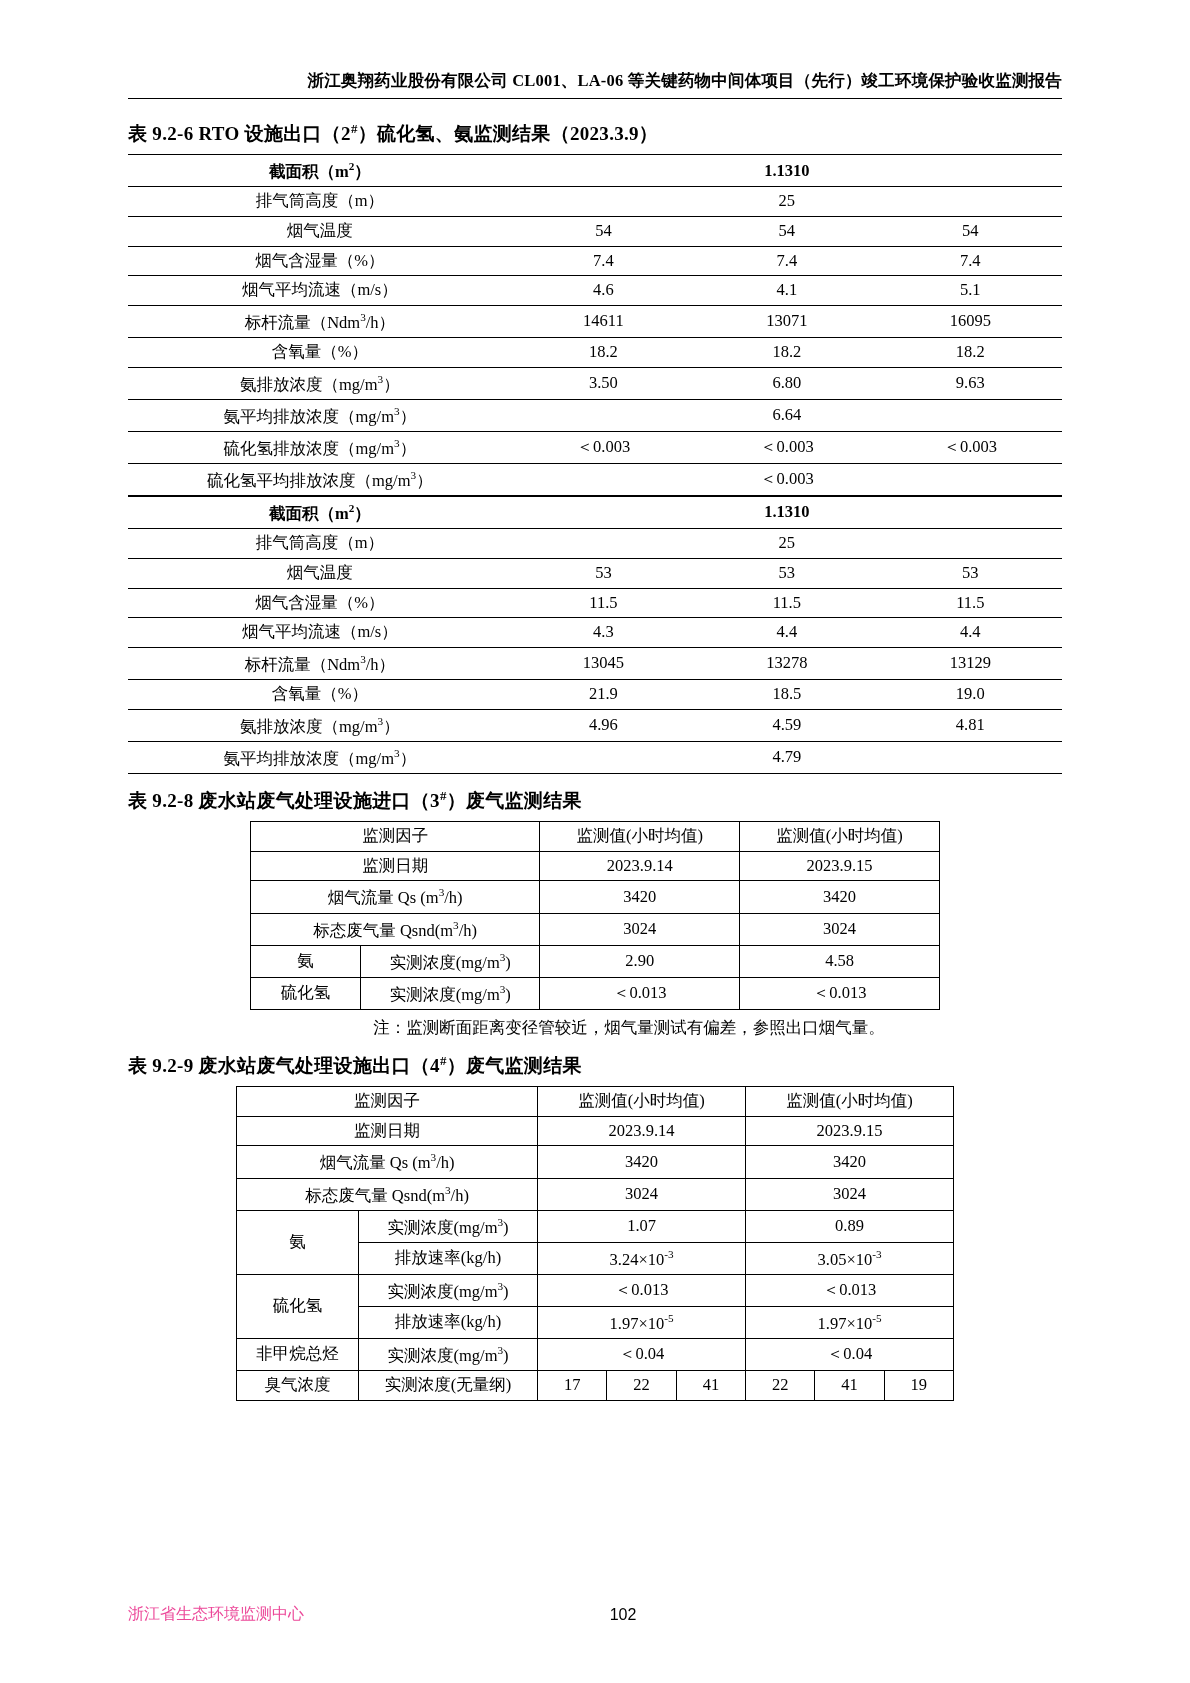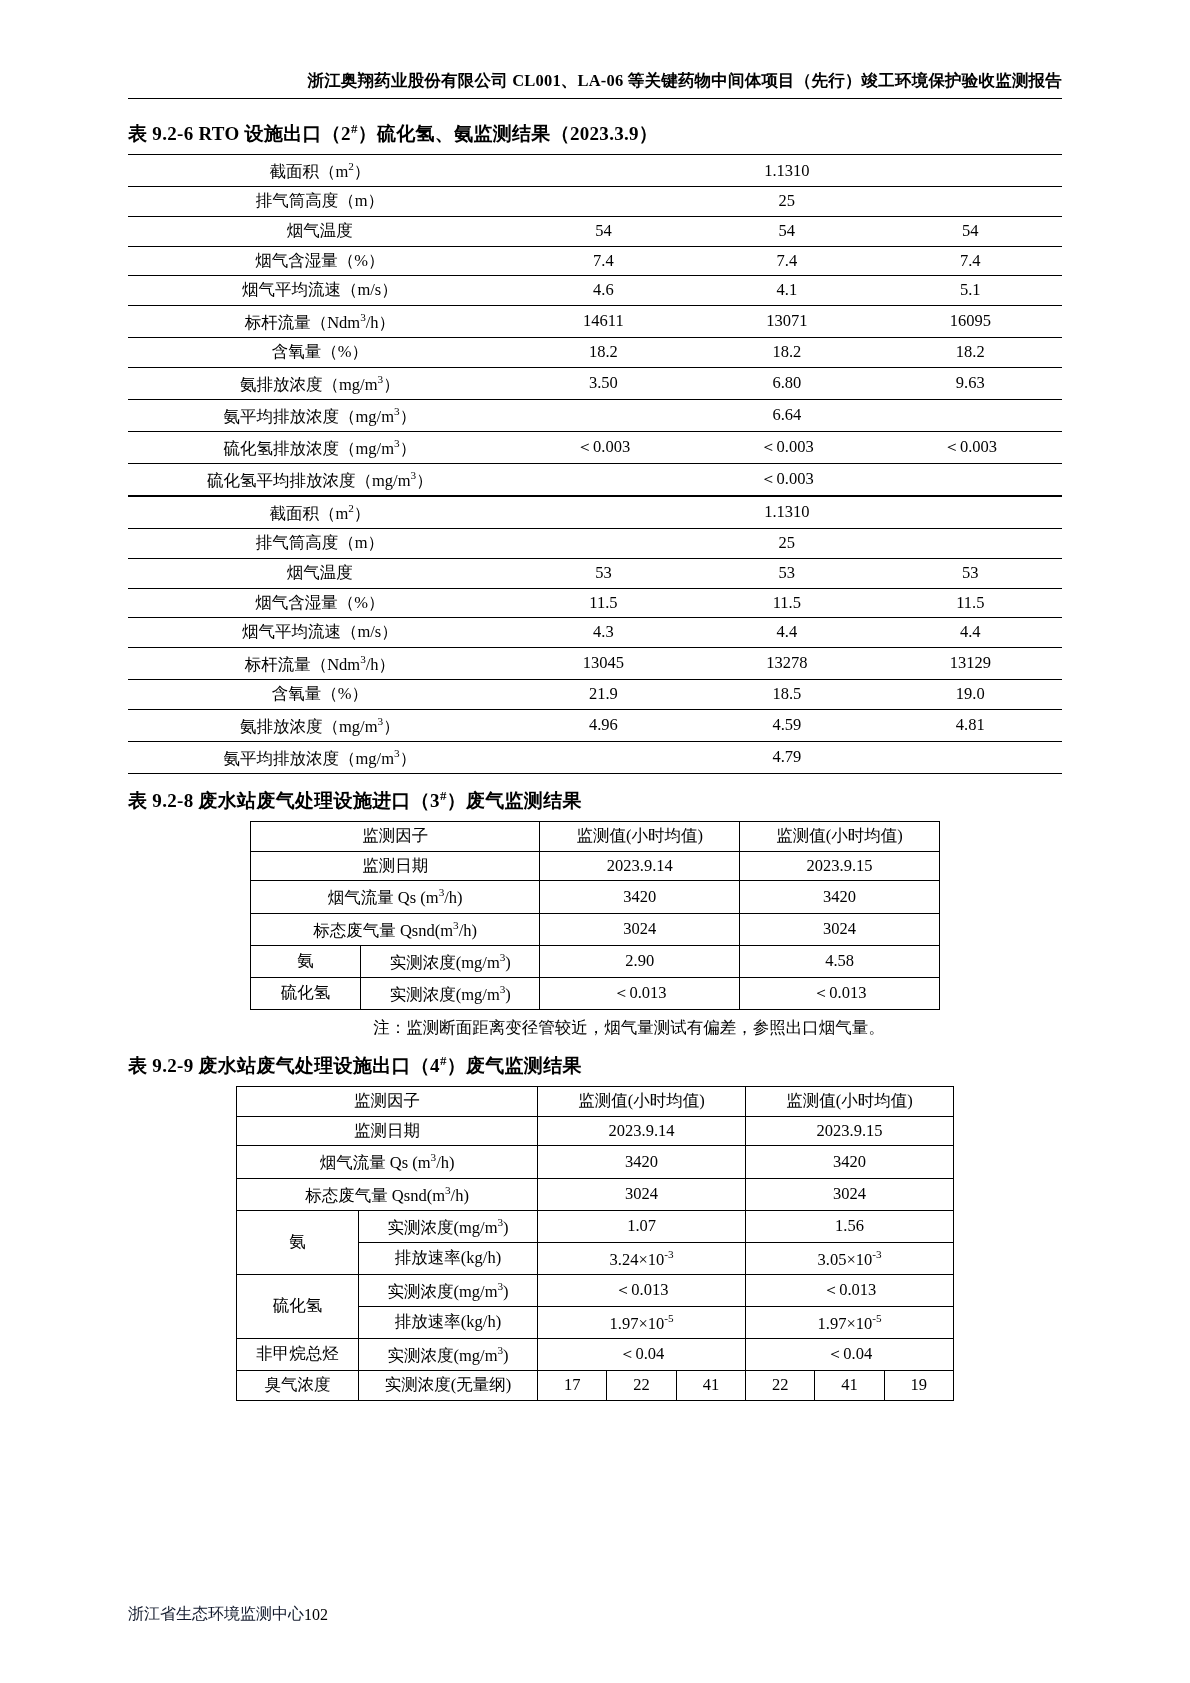--- a/index.html
+++ b/index.html
@@ -44,21 +44,21 @@
   }
   td {
     text-align: center;
     padding: 4px 2px;
     border-left: none;
     border-right: none;
     border-top: 0.9px solid #000;
     border-bottom: 0.9px solid #000;
     line-height: 1.25;
   }
-  .topline td { border-top: 1.4px solid #000; }
+  .topline td { border-top: 1.4px solid #000; font-weight: bold; }
   .botline td { border-bottom: 1.4px solid #000; }
   sup { font-size: 0.68em; vertical-align: super; }
   .note {
     font-size: 16.5px;
     margin: 7px 0 0 68px;
     text-align: center;
     font-family: Liberation Serif, serif;
   }
   
   .t-rto td:first-child { width: 41%; }
@@ -84,25 +84,26 @@
     right: 0;
     bottom: 58px;
     padding: 0 128px;
     font-size: 16px;
     font-family: "Liberation Sans", sans-serif;
   }
   .footer-inner {
     display: flex;
     align-items: center;
   }
-  .footer-left { color: #0f172a; font-family: Liberation Serif, serif; }
+  .footer-left { color: #ec4899; font-family: Liberation Serif, serif; }
   .footer-center {
     flex: 1;
+    text-align: center;
     margin-right: 120px;
-    font-family: Liberation Serif, serif;
+    font-family: Liberation Sans, sans-serif;
   }
 </style>
 </head>
 <body>
 
 <div class="page">
 
   <div class="header">浙江奥翔药业股份有限公司 CL001、LA-06 等关键药物中间体项目（先行）竣工环境保护验收监测报告</div>
 
   <div class="tbl-title">
@@ -287,21 +288,21 @@
       </tr>
       <tr>
         <td colspan="2">标态废气量 Qsnd(m<sup>3</sup>/h)</td>
         <td colspan="3">3024</td>
         <td colspan="3">3024</td>
       </tr>
       <tr>
         <td rowspan="2" style="width:17%">氨</td>
         <td style="width:25%">实测浓度(mg/m<sup>3</sup>)</td>
         <td colspan="3">1.07</td>
-        <td colspan="3">1.56</td>
+        <td colspan="3">0.89</td>
       </tr>
       <tr>
         <td>排放速率(kg/h)</td>
         <td colspan="3">3.24×10<sup>-3</sup></td>
         <td colspan="3">3.05×10<sup>-3</sup></td>
       </tr>
       <tr>
         <td rowspan="2">硫化氢</td>
         <td>实测浓度(mg/m<sup>3</sup>)</td>
         <td colspan="3">＜0.013</td>

